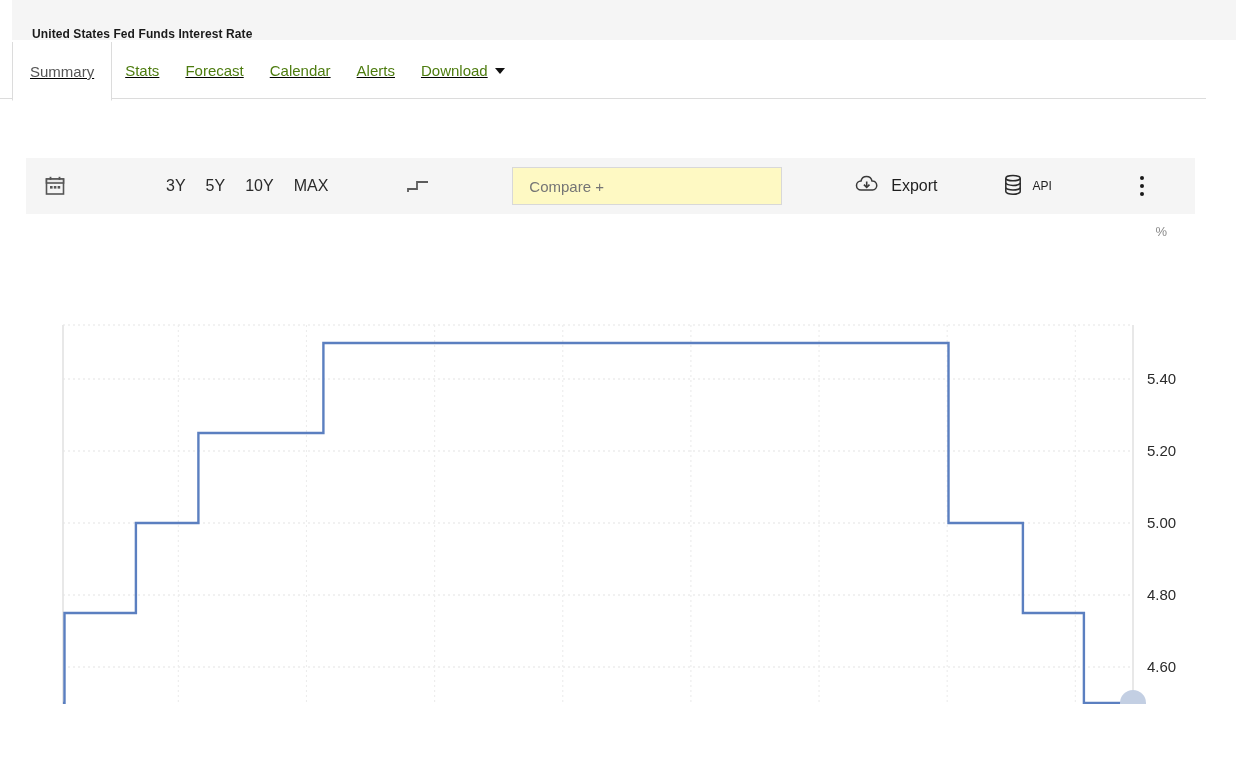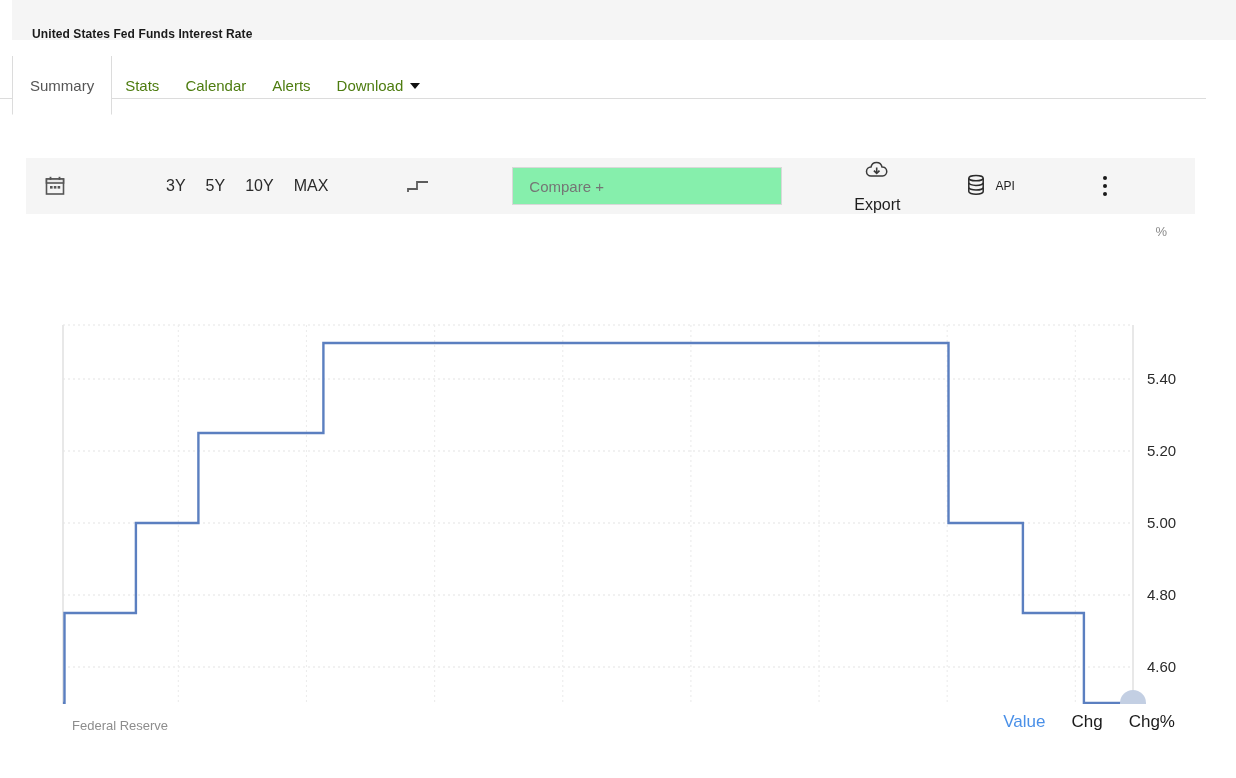--- a/index.html
+++ b/index.html
@@ -32,24 +32,25 @@
   
   #tab-bar {
     position: absolute;
     left: 0; top: 40px;
     width: 1206px; height: 59px;
     background: #ffffff;
     border-bottom: 1px solid #dcdcdc;
   }
   #tab-strip {
     position: absolute;
-    left: 12px; top: 16px;
+    left: 12px; top: 1px;
     height: 59px;
     display: flex;
-    align-items: flex-start;
+    align-items: flex-end;
+    text-decoration: underline;
   }
   .tab {
     font-size: 15px;
     color: #4d7c0f;
     padding: 0 13px;
     height: 59px;
     line-height: 59px;
     white-space: nowrap;
     cursor: pointer;
   }
@@ -103,32 +104,32 @@
     color: #2b2b2b;
     padding: 0 10px;
     cursor: pointer;
     white-space: nowrap;
     text-align: right;
   }
   #charttype-btn { margin-left: 58px; width: 44px; height: 56px; }
   #compare-input {
     margin-left: 72px;
     width: 270px; height: 38px;
-    background: #86efac;
+    background: #fef9c3;
     border: 1px solid #d8d8d8;
     font-family: "Liberation Sans", sans-serif;
     font-size: 15px;
     color: #777777;
     padding: 0 16px;
     outline: none;
   }
   #export-btn {
     margin-left: 72px;
     display: flex; align-items: center; gap: 11px;
-    font-size: 16px; color: #1e1e1e; cursor: pointer; flex-direction: column;
+    font-size: 16px; color: #1e1e1e; cursor: pointer;
   }
   #api-btn {
     margin-left: 65px;
     display: flex; align-items: center; gap: 10px;
     font-size: 12px; color: #1e1e1e; cursor: pointer;
   }
   #more-btn {
     margin-left: 70px;
     width: 40px; height: 56px;
     display: flex; flex-direction: column; align-items: center; justify-content: center;
@@ -174,20 +175,21 @@
 <body>
 
 <div id="header-bar">
   <div id="page-title">United States Fed Funds Interest Rate</div>
 </div>
 
 <div id="tab-bar">
   <div id="tab-strip">
     <div class="tab active"><span>Summary</span></div>
     <div class="tab"><span>Stats</span></div>
+    <div class="tab"><span>Forecast</span></div>
     <div class="tab"><span>Calendar</span></div>
     <div class="tab"><span>Alerts</span></div>
     <div class="tab"><span>Download</span><span class="caret"></span></div>
   </div>
 </div>
 
 <div id="chart-card">
 
   <div id="chart-toolbar">
 
@@ -296,21 +298,13 @@
           <text x="1049.3353293413174" y="533" class="xlabel">2025</text>
         </g>
 
       <polyline id="series-line" fill="none" stroke-width="2.4" stroke-linejoin="miter" stroke-linecap="butt" points="37.0,489.0 38.5,489.0 38.5,399.0 109.9,399.0 109.9,309.0 172.4,309.0 172.4,219.0 297.4,219.0 297.4,129.0 922.5,129.0 922.5,309.0 996.9,309.0 996.9,399.0 1057.9,399.0 1057.9,489.0 1107.0,489.0 1107.0,489.0" stroke="#5b7fc0"></polyline>
 
       <circle id="end-marker" cx="1107.0" cy="489.0" r="13" fill="#c3cfe3"></circle>
     </svg>
 
   </div>
 
-  <div id="chart-footer">
-    <div id="source-label">Federal Reserve</div>
-    <div id="series-toggles">
-      <div class="series-toggle active">Value</div>
-      <div class="series-toggle">Chg</div>
-      <div class="series-toggle">Chg%</div>
-    </div>
-  </div>
 </div>
 
 </body></html>

